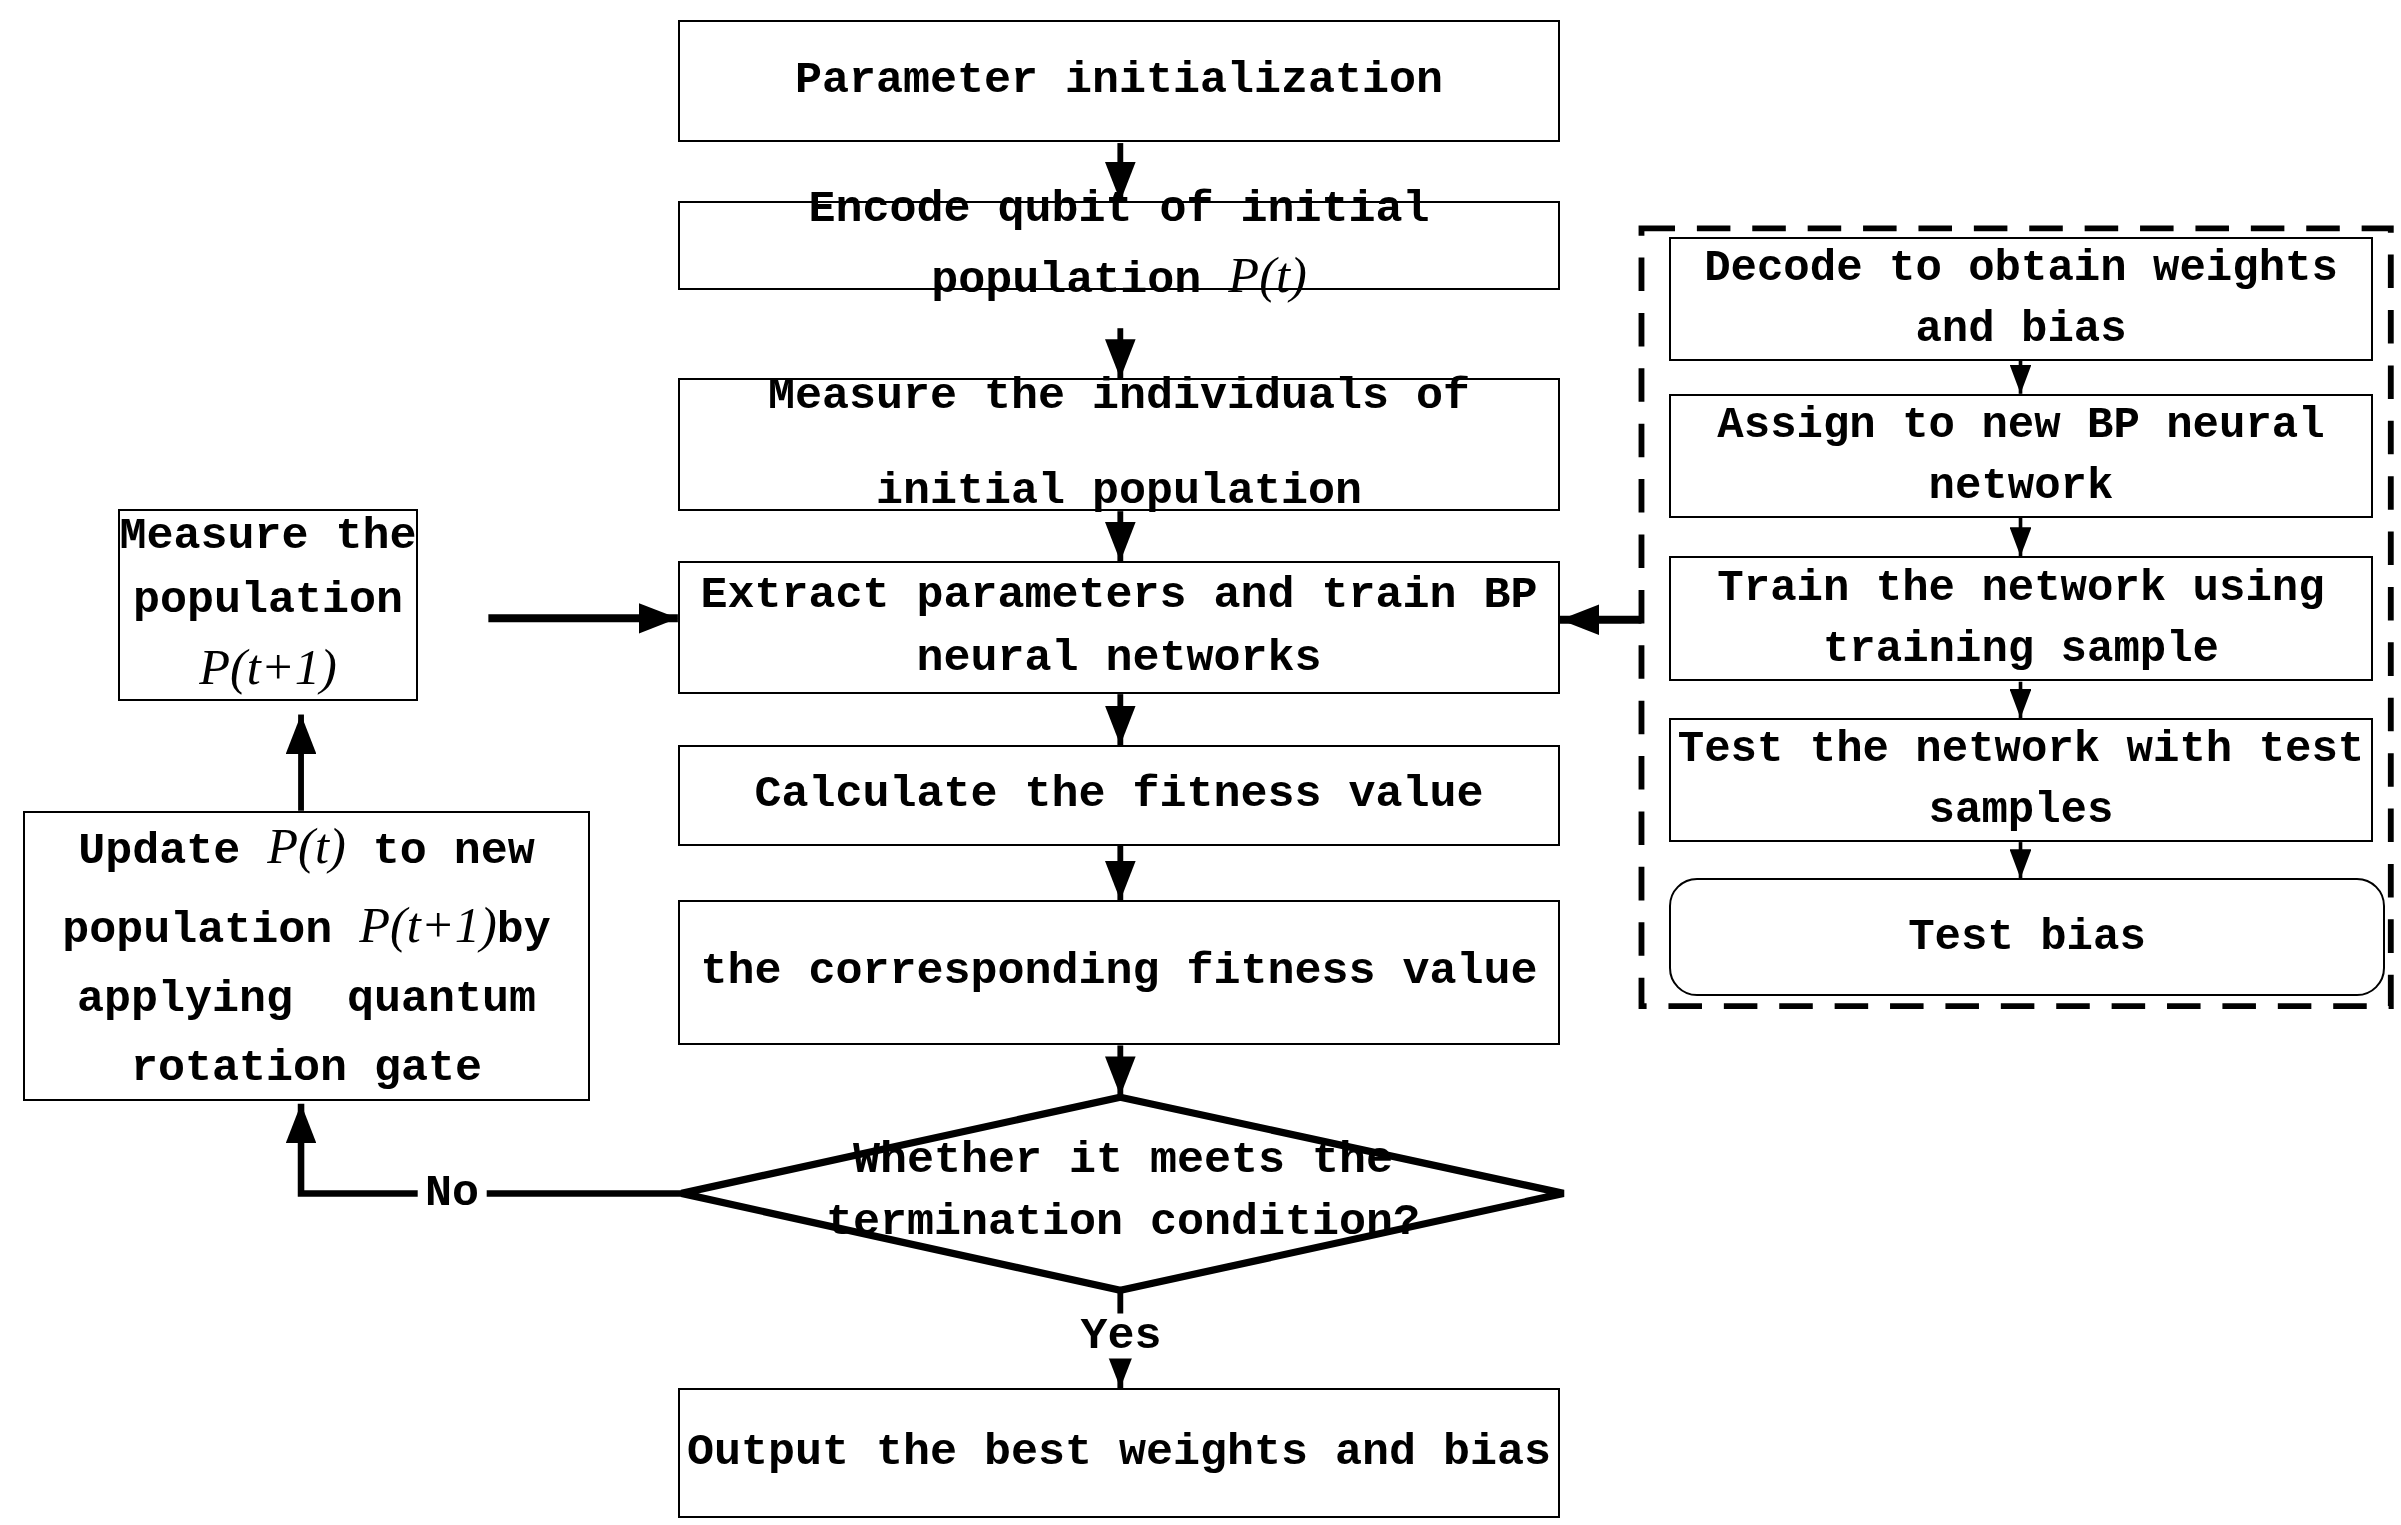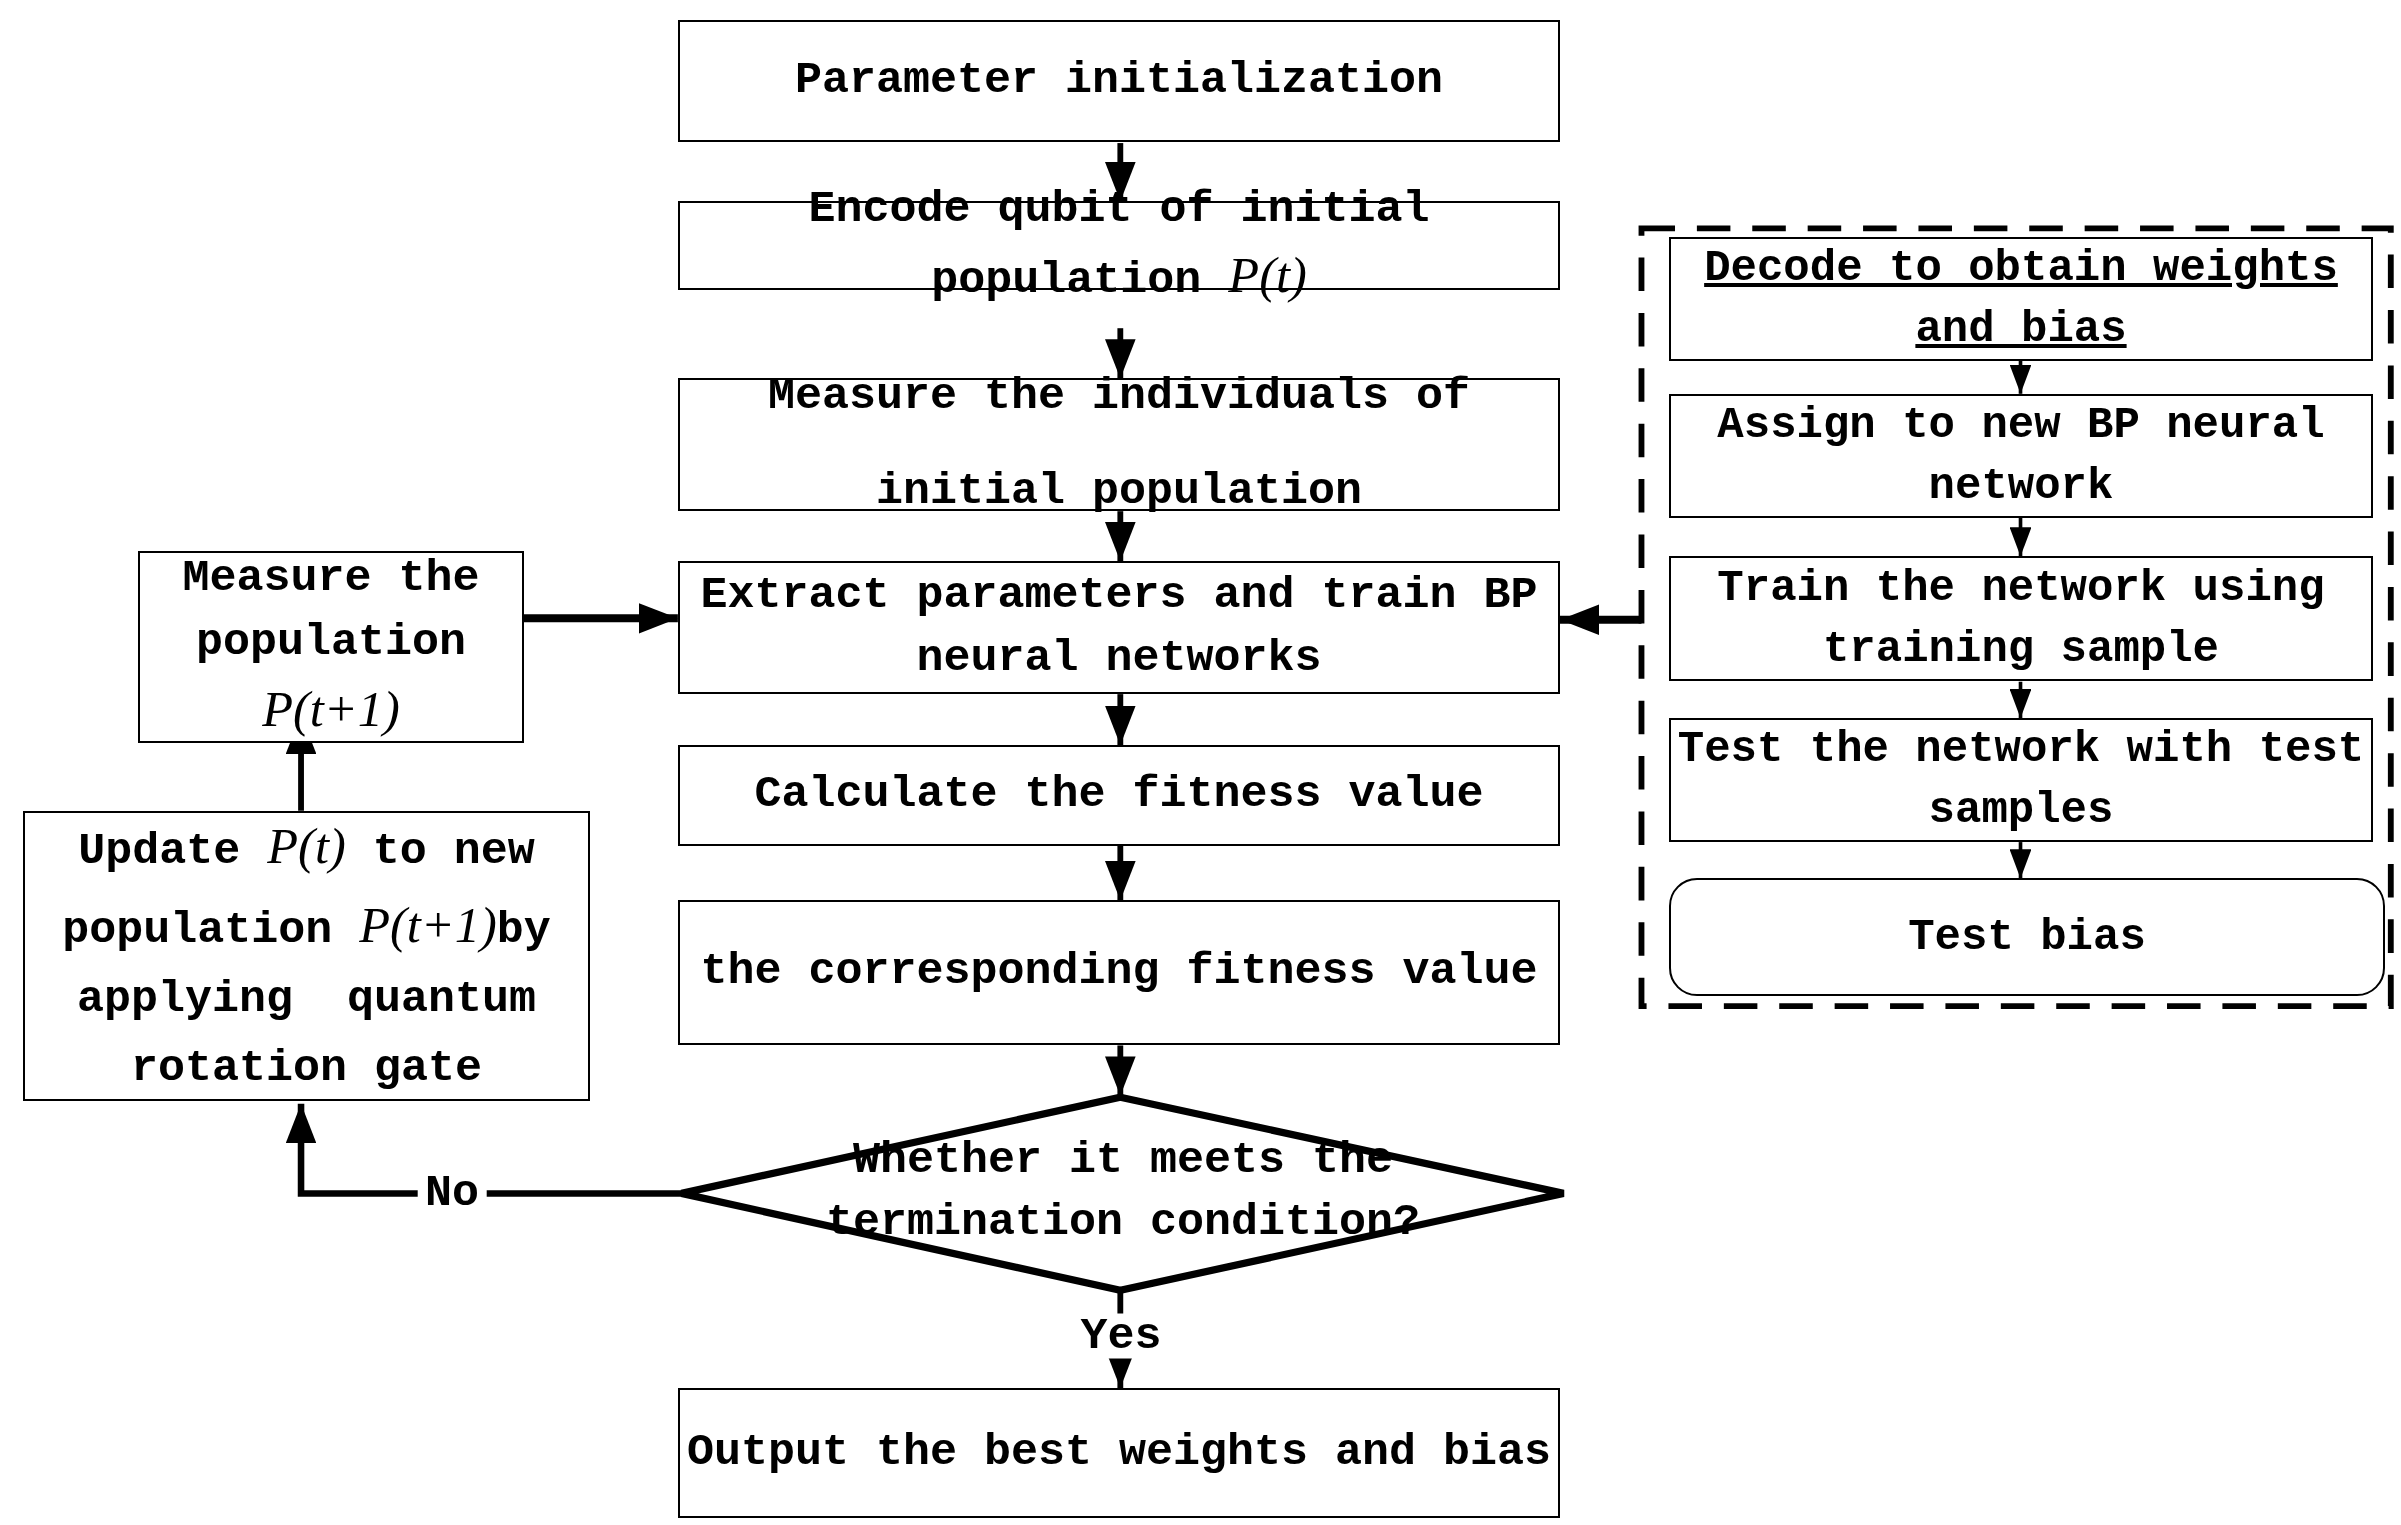--- a/index.html
+++ b/index.html
@@ -122,34 +122,34 @@
     <div class="line"><span class="t">termination condition?</span></div>
   </div>
 
   <div class="edge-label" style="left:1121px;top:1336px;">Yes</div>
   <div class="edge-label" style="left:440px;top:1193px;margin-left:12px;">No</div>
 
   <div class="box" id="node-output" style="left:678px;top:1388px;width:882px;height:130px;">
     <div class="line"><span class="t">Output the best weights and bias</span></div>
   </div>
 
-  <div class="box" id="node-measure-population" style="left:118px;top:551px;width:386px;height:192px;margin-left:20px;">
+  <div class="box" id="node-measure-population" style="left:118px;top:509px;width:300px;height:192px;">
     <div class="line"><span class="t">Measure the</span></div>
     <div class="line"><span class="t">population</span></div>
     <div class="line"><span class="math">P(t+1)</span></div>
   </div>
 
   <div class="box" id="node-update-population" style="left:23px;top:811px;width:567px;height:290px;">
     <div class="line"><span class="t">Update </span><span class="math">P(t)</span><span class="t"> to new</span></div>
     <div class="line"><span class="t">population </span><span class="math">P(t+1)</span><span class="t">by</span></div>
     <div class="line"><span class="t">applying  quantum</span></div>
     <div class="line"><span class="t">rotation gate</span></div>
   </div>
 
-  <div class="box right-col" id="node-decode" style="left:1669px;top:237px;width:704px;height:124px;text-decoration:underline;">
+  <div class="box right-col" id="node-decode" style="left:1669px;top:237px;width:704px;height:124px;">
     <div class="line"><span class="t">Decode to obtain weights</span></div>
     <div class="line"><span class="t">and bias</span></div>
   </div>
 
   <div class="box right-col" id="node-assign" style="left:1669px;top:394px;width:704px;height:124px;">
     <div class="line"><span class="t">Assign to new BP neural</span></div>
     <div class="line"><span class="t">network</span></div>
   </div>
 
   <div class="box right-col" id="node-train" style="left:1669px;top:556px;width:704px;height:125px;">

